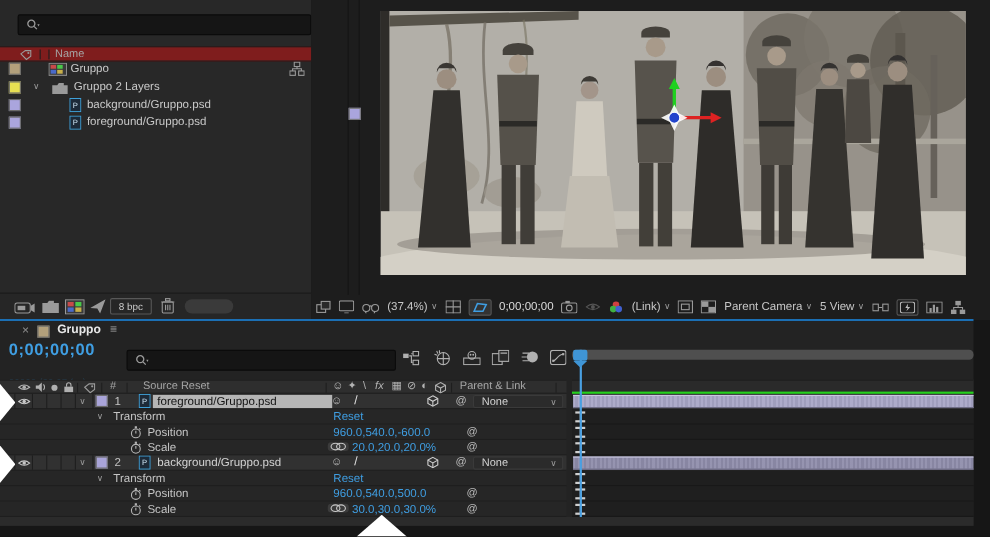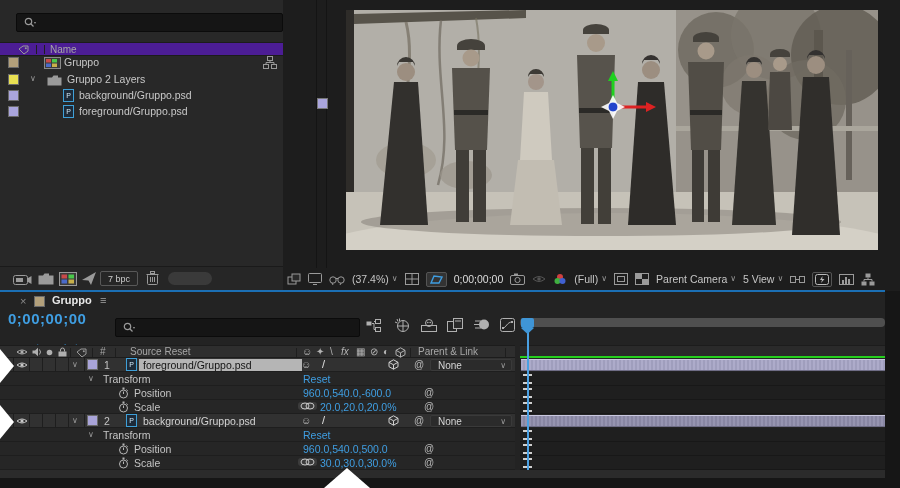--- a/index.html
+++ b/index.html
@@ -42,21 +42,21 @@
     <div class="abs searchbox" style="left:16px;top:13px;width:265px;height:17px;">
       <span class="abs" style="left:7px;top:3px;">
         <svg width="13" height="11">
             <circle cx="4.5" cy="4.5" r="3.2" fill="none" stroke="#9a9a9a" stroke-width="1.2"></circle>
             <line x1="7" y1="7" x2="9.5" y2="9.5" stroke="#9a9a9a" stroke-width="1.2"></line>
             <path d="M10 5l2 0-1 2z" fill="#9a9a9a"></path>
           </svg>
       </span>
     </div>
 
-    <div class="abs" style="left:0;top:42px;width:283px;height:14px;background:#4c1d95;border-top:1px solid #1c1c1c;border-bottom:1px solid #1c1c1c;box-sizing:border-box;">
+    <div class="abs" style="left:0;top:42px;width:283px;height:14px;background:#7f1d1d;border-top:1px solid #1c1c1c;border-bottom:1px solid #1c1c1c;box-sizing:border-box;">
       <span class="abs" style="left:18px;top:2px;">
         <svg width="11" height="10">
             <path d="M1 4 L5 1 L10 1 L10 6 L6 9 Z" fill="none" stroke="#9a9a9a"></path>
             <circle cx="7.8" cy="3.2" r="1" fill="#9a9a9a"></circle>
           </svg>
       </span>
       <span class="abs sep" style="left:36px;top:2px;height:9px;"></span>
       <span class="abs sep" style="left:44px;top:2px;height:9px;"></span>
       <span class="abs hdr" style="left:50px;top:1px;">Name</span>
     </div>
@@ -136,21 +136,21 @@
             <rect x="9.5" y="2.5" width="5.5" height="4" fill="#4ac84a"></rect>
             <rect x="2.5" y="7.5" width="5.5" height="4" fill="#4a6ac8"></rect>
             <rect x="9.5" y="7.5" width="5.5" height="4" fill="#c8b04a"></rect>
           </svg>
       </span>
       <span class="abs" style="left:82px;top:5px;">
         <svg width="15" height="14">
             <path d="M0 8 L14 0 L9 13 L6.5 8.5 Z" fill="#9a9a9a"></path>
           </svg>
       </span>
-      <span class="abs" style="left:100px;top:4px;width:38px;height:15px;border:1px solid #585858;border-radius:2px;text-align:center;font-size:9px;color:#cccccc;line-height:15px;box-sizing:border-box;">7 bpc</span>
+      <span class="abs" style="left:100px;top:4px;width:38px;height:15px;border:1px solid #585858;border-radius:2px;text-align:center;font-size:9px;color:#cccccc;line-height:15px;box-sizing:border-box;">8 bpc</span>
       <span class="abs" style="left:146px;top:4px;">
         <svg width="13" height="15">
             <rect x="1.5" y="3.5" width="10" height="10" rx="1" fill="none" stroke="#9a9a9a"></rect>
             <line x1="0.5" y1="3.5" x2="12.5" y2="3.5" stroke="#9a9a9a"></line>
             <rect x="4.5" y="0.5" width="4" height="2" fill="none" stroke="#9a9a9a"></rect>
             <line x1="4.5" y1="6" x2="4.5" y2="11" stroke="#9a9a9a"></line>
             <line x1="6.5" y1="6" x2="6.5" y2="11" stroke="#9a9a9a"></line>
             <line x1="8.5" y1="6" x2="8.5" y2="11" stroke="#9a9a9a"></line>
           </svg>
       </span>
@@ -295,21 +295,21 @@
           </svg>
         </span>
       <span class="tbitem">
           <svg width="14" height="12">
             <circle cx="7" cy="4" r="3" fill="#d04040"></circle>
             <circle cx="4.5" cy="8" r="3" fill="#40b040"></circle>
             <circle cx="9.5" cy="8" r="3" fill="#4060d0"></circle>
           </svg>
         </span>
       <span class="tbitem">
-          <span>(Full)</span>
+          <span>(Link)</span>
           <span class="chev">∨</span>
         </span>
       <span class="tbitem">
           <svg width="14" height="12">
             <rect x="0.5" y="0.5" width="13" height="11" fill="none" stroke="#9a9a9a"></rect>
             <rect x="3.5" y="3.5" width="7" height="5" fill="none" stroke="#9a9a9a"></rect>
           </svg>
         </span>
       <span class="tbitem">
           <svg width="14" height="12">

